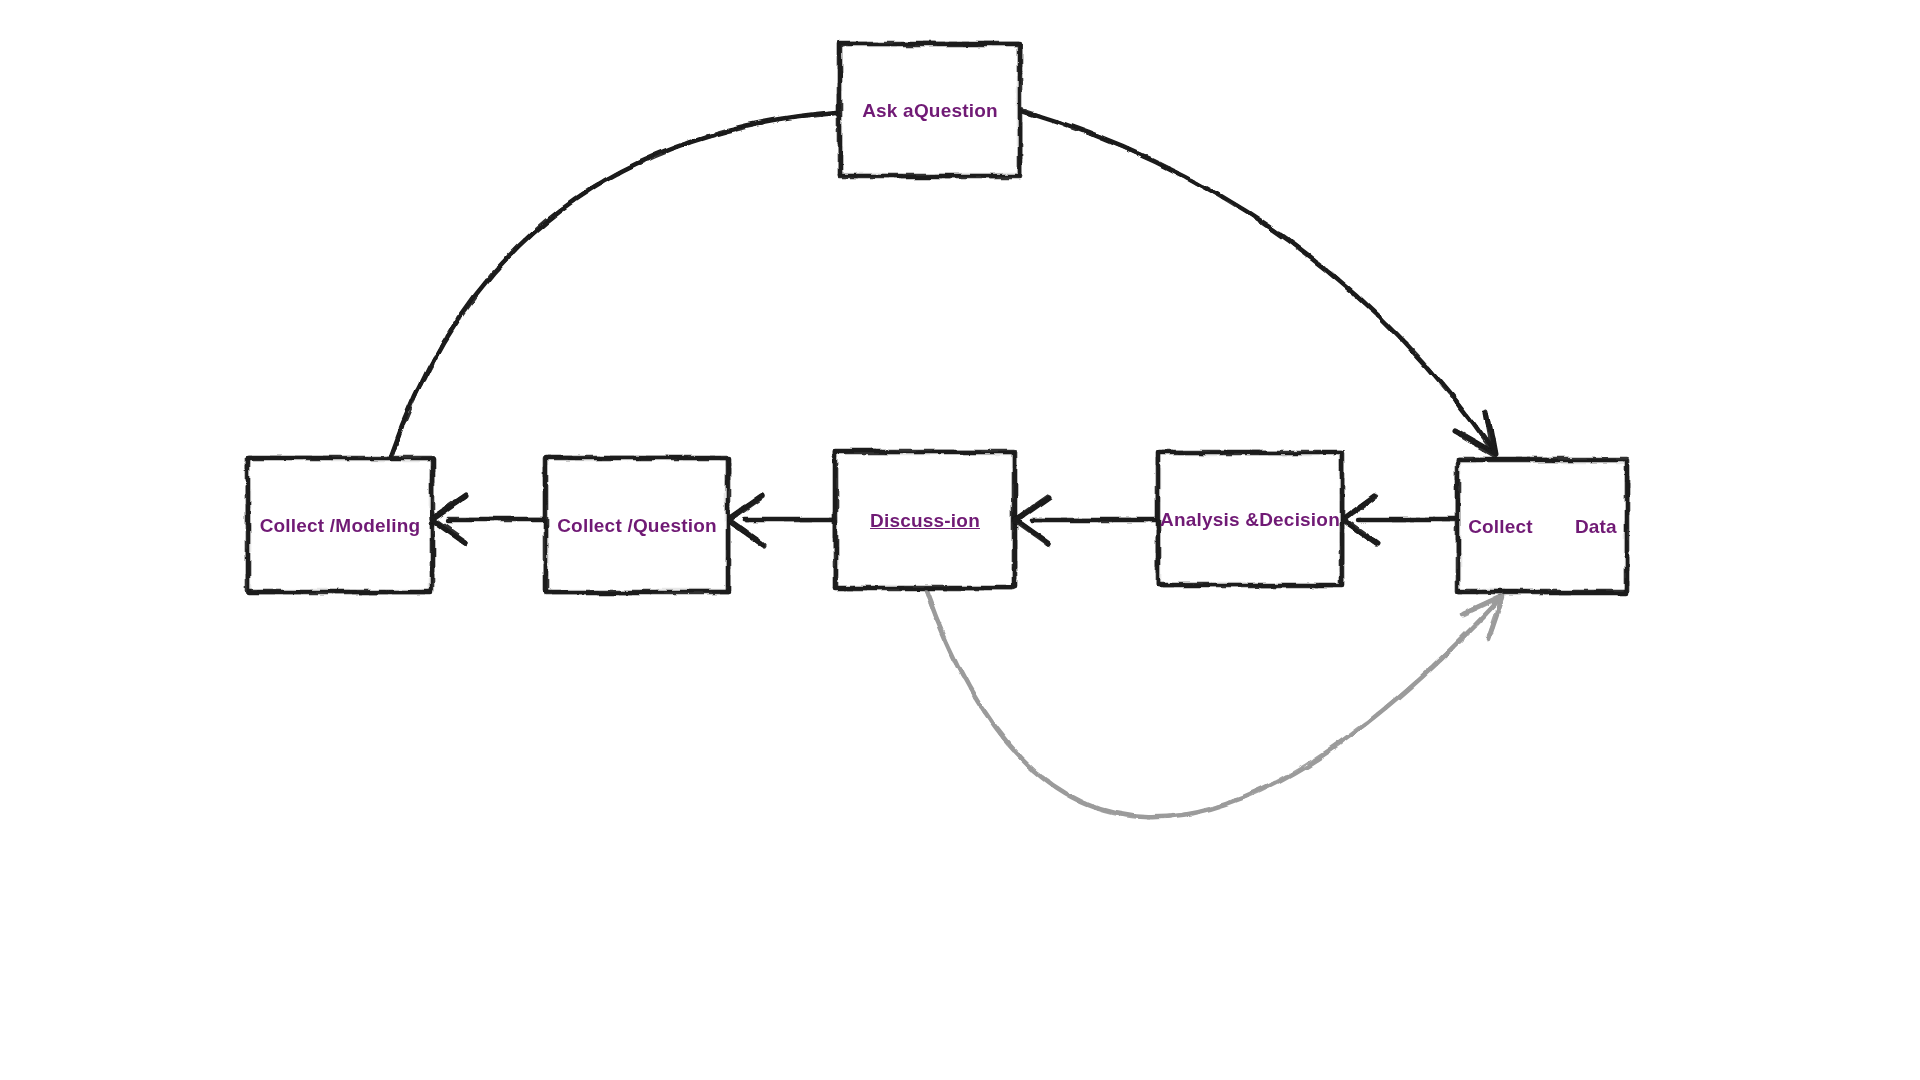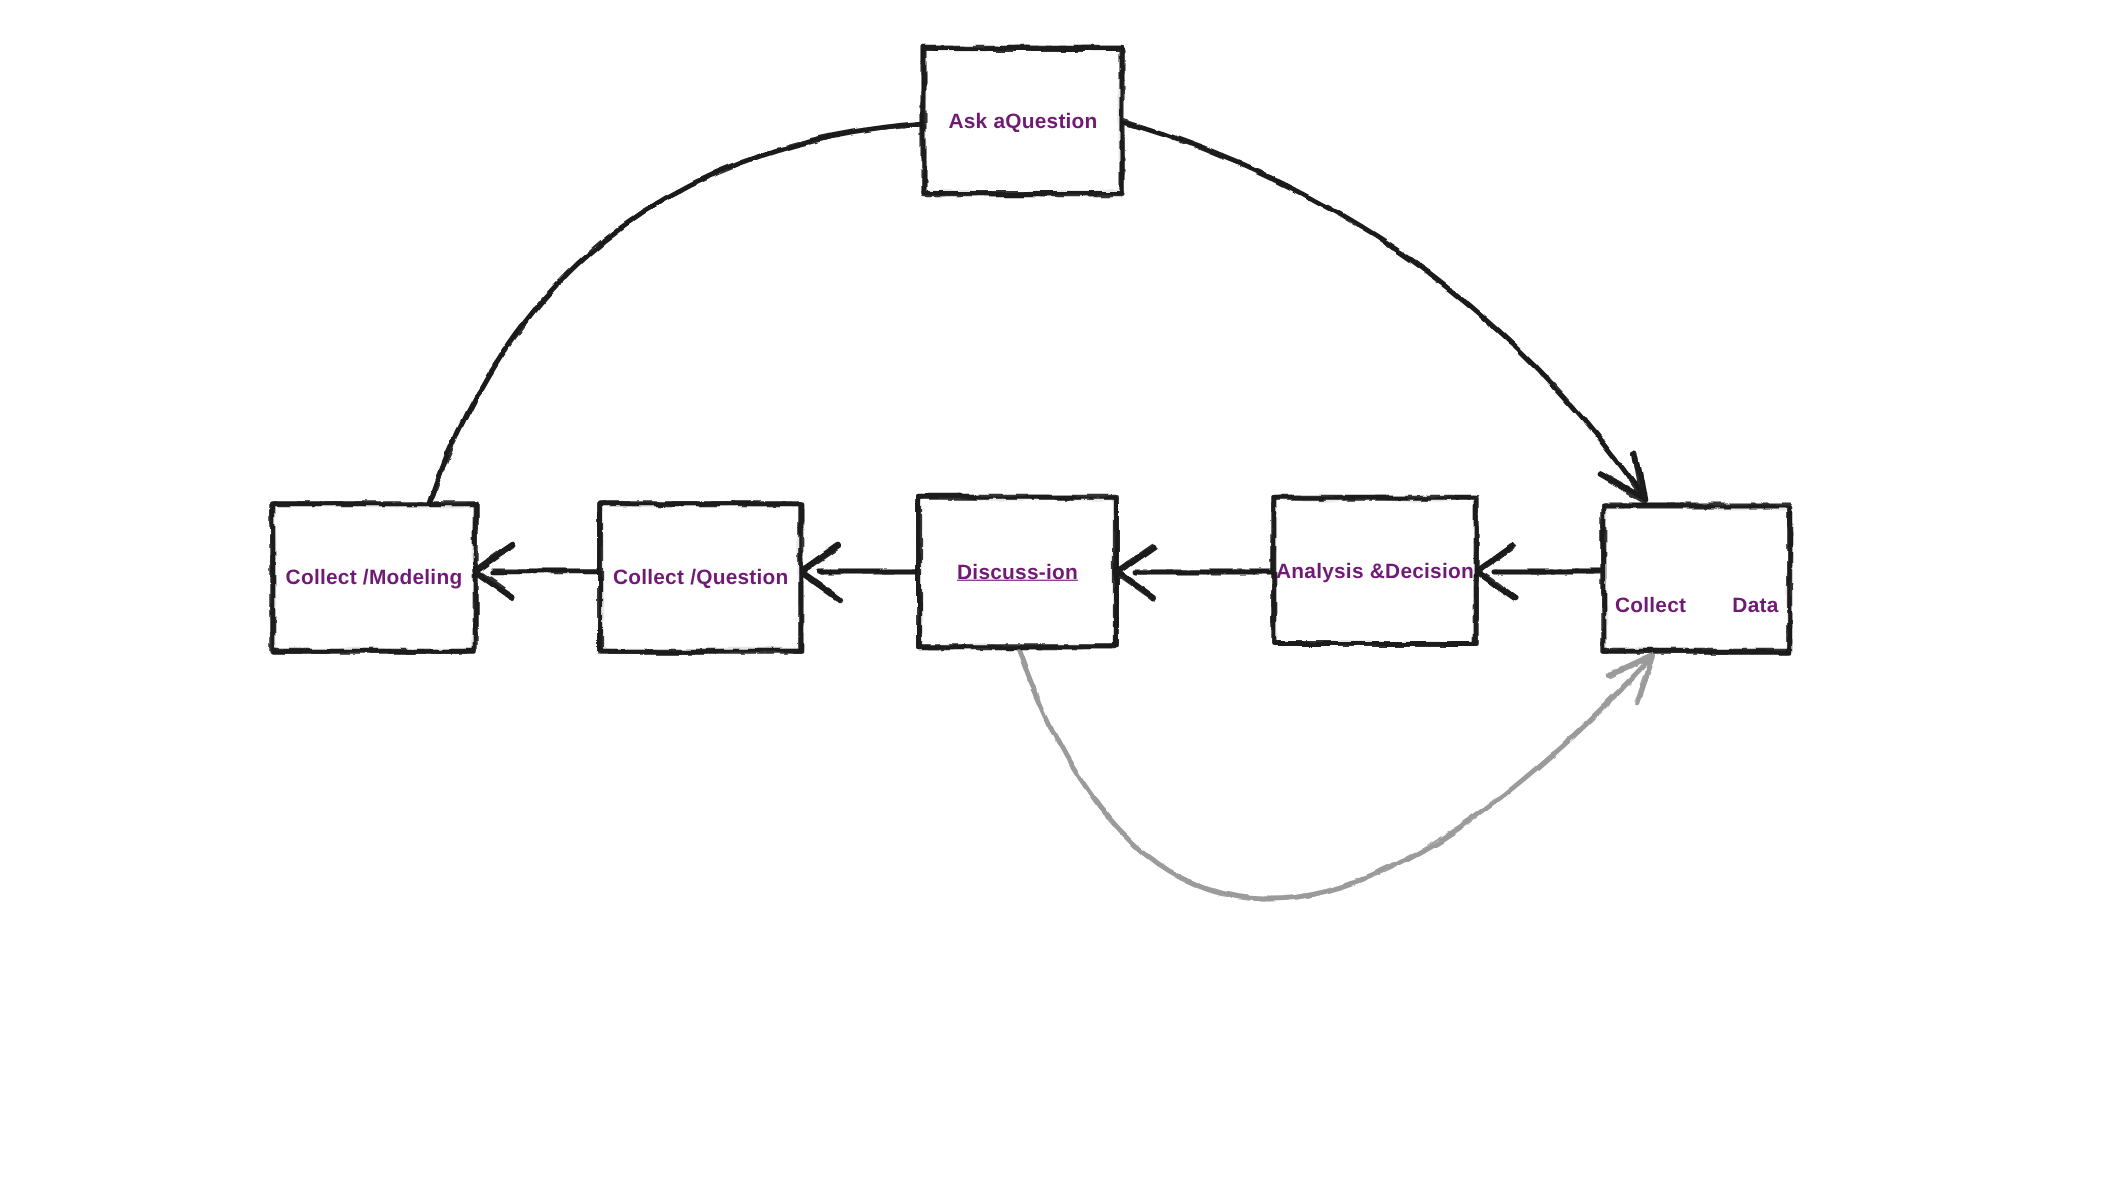--- a/index.html
+++ b/index.html
@@ -40,21 +40,21 @@
     white-space: nowrap;
   }
   .node span { display: block; }
 
   
   #node-ask        { left: 840px;  top: 44px;  width: 180px; height: 132px; }
   #node-action     { left: 248px;  top: 458px; width: 184px; height: 134px; }
   #node-voting     { left: 546px;  top: 458px; width: 182px; height: 134px; }
   #node-discussion { left: 836px;  top: 452px; width: 178px; height: 136px; text-decoration: underline; }
   #node-analysis   { left: 1158px; top: 453px; width: 184px; height: 132px; }
-  #node-collect    { left: 1458px; top: 484px; width: 169px; height: 132px; gap: 42px; }
+  #node-collect    { left: 1458px; top: 460px; width: 169px; height: 132px; gap: 42px; }
 </style>
 </head>
 <body>
 
 <div id="canvas">
 
   <svg id="sketch-svg" viewBox="0 0 1920 1080">
     <defs>
       <filter id="rough1" x="-15%" y="-15%" width="130%" height="130%">
         <feTurbulence type="fractalNoise" baseFrequency="0.021" numOctaves="3" seed="3" result="n"></feTurbulence>

